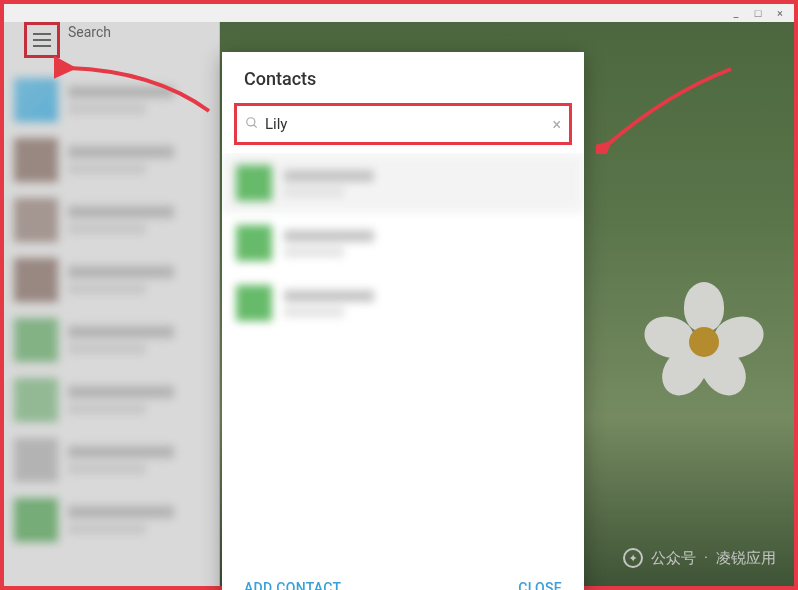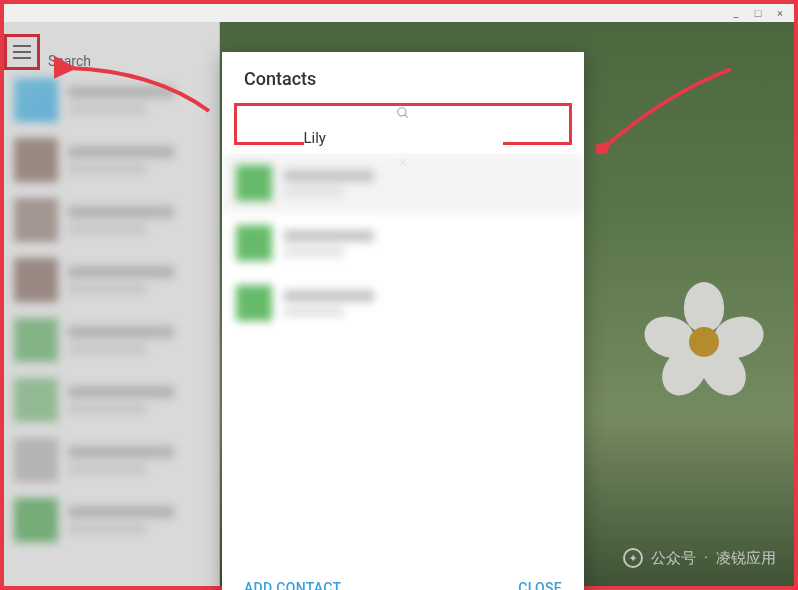--- a/index.html
+++ b/index.html
@@ -4,21 +4,21 @@
   <style>
     * { margin: 0; padding: 0; box-sizing: border-box; font-family: -apple-system, BlinkMacSystemFont, "Segoe UI", Roboto, sans-serif; }
     body { width: 798px; height: 590px; overflow: hidden; position: relative; background: #fff; }
     
     .titlebar { height: 22px; background: #f0f0f0; display: flex; justify-content: flex-end; align-items: center; padding-right: 4px; gap: 2px; border-top: 4px solid #e63946; border-left: 4px solid #e63946; border-right: 4px solid #e63946; }
     .titlebar .win-btn { width: 20px; height: 16px; display: flex; align-items: center; justify-content: center; color: #666; font-size: 11px; }
     
     .app { display: flex; height: 568px; border-left: 4px solid #e63946; border-right: 4px solid #e63946; border-bottom: 4px solid #e63946; position: relative; }
     
     .sidebar { width: 216px; background: #fff; border-right: 1px solid #e0e0e0; filter: blur(0); position: relative; }
-    .sidebar-header { height: 48px; display: flex; align-items: flex-end; padding: 0 0; gap: 8px; }
+    .sidebar-header { height: 48px; display: flex; align-items: flex-start; padding: 0 20px; gap: 8px; }
     .hamburger { width: 36px; height: 36px; display: flex; align-items: center; justify-content: center; border: 3px solid #e63946; position: relative; }
     .hamburger-lines { width: 18px; height: 14px; display: flex; flex-direction: column; justify-content: space-between; }
     .hamburger-lines span { height: 2px; background: #777; display: block; }
     .search-input-wrap { flex: 1; }
     .search-input { border: none; outline: none; width: 100%; font-size: 14px; color: #999; background: transparent; }
     
     .chat-list { filter: blur(4px); opacity: 0.65; }
     .chat-item { display: flex; align-items: center; height: 60px; padding: 6px 10px; gap: 10px; }
     .chat-avatar { width: 44px; height: 44px; background: #ccc; flex-shrink: 0; }
     .chat-avatar.c1 { background: linear-gradient(135deg,#4fc3f7,#29b6f6); }
@@ -40,21 +40,21 @@
     .flower .p3 { top: 65px; left: 60px; transform: rotate(144deg); }
     .flower .p4 { top: 65px; left: 20px; transform: rotate(216deg); }
     .flower .p5 { top: 30px; left: 5px; transform: rotate(288deg); }
     .flower .center { position: absolute; top: 45px; left: 45px; width: 30px; height: 30px; background: #d4a536; border-radius: 50%; }
     .chat-hint { position: absolute; top: 280px; left: 50%; transform: translateX(-30%); background: rgba(120,120,120,0.6); color: #fff; padding: 8px 18px; border-radius: 18px; font-size: 14px; white-space: nowrap; }
     
     .modal-backdrop { position: absolute; inset: 0; background: rgba(0,0,0,0.15); pointer-events: none; }
     
     .modal { position: absolute; left: 218px; top: 30px; width: 362px; height: 560px; background: #fff; box-shadow: 0 4px 20px rgba(0,0,0,0.3); display: flex; flex-direction: column; }
     .modal-title { padding: 16px 22px 14px; font-size: 18px; font-weight: 500; color: #333; }
-    .modal-search-row { margin: 0 12px 8px; border: 3px solid #e63946; display: flex; align-items: center; height: 42px; padding: 0 8px; gap: 6px; flex-direction: column; }
+    .modal-search-row { margin: 0 12px 8px; border: 3px solid #e63946; display: flex; align-items: center; height: 42px; padding: 0 8px; gap: 6px; }
     .modal-search-icon { color: #aaa; font-size: 14px; }
     .modal-search-input { flex: 1; border: none; outline: none; font-size: 15px; color: #333; }
     .modal-search-input::placeholder { color: #bbb; }
     .modal-clear { color: #aaa; font-size: 16px; cursor: pointer; }
     
     .results { flex: 1; overflow-y: auto; }
     .result-item { display: flex; align-items: center; height: 60px; padding: 6px 14px; gap: 12px; filter: blur(4px); opacity: 0.85; }
     .result-item.sel { background: #f2f2f2; }
     .result-avatar { width: 36px; height: 36px; background: #4caf50; }
     .result-text .ln1 { height: 12px; width: 90px; background: #bbb; margin-bottom: 5px; }

